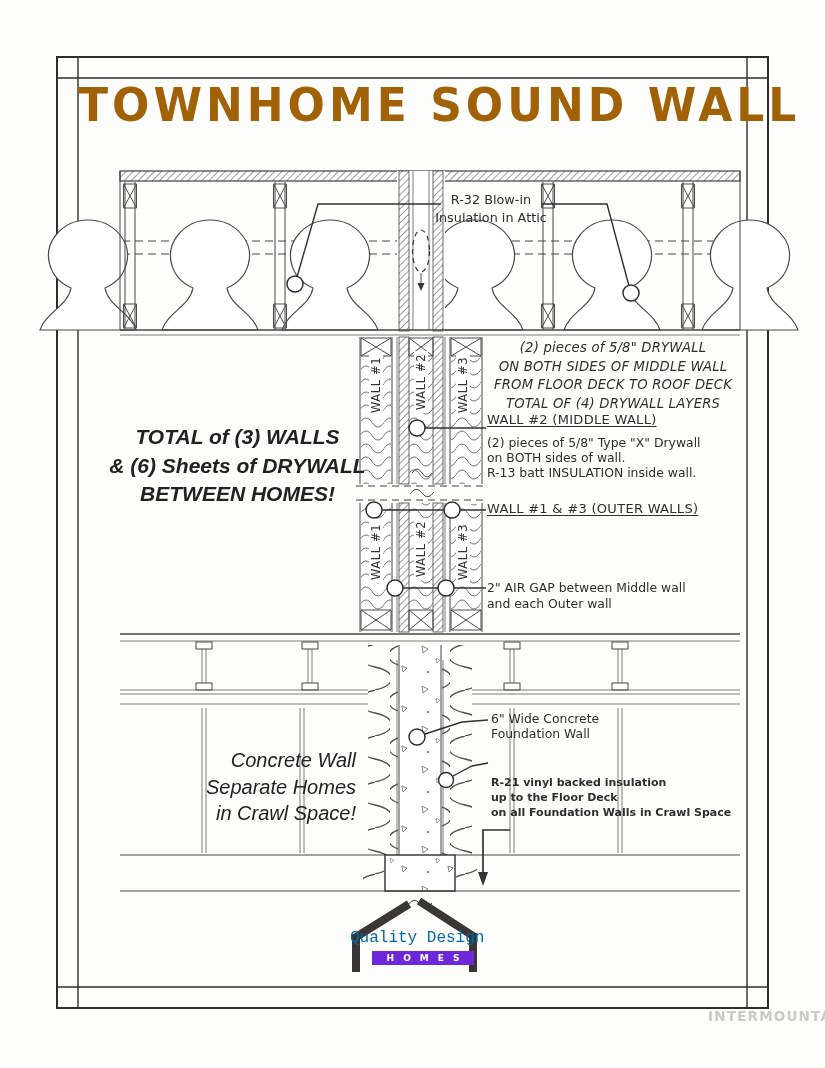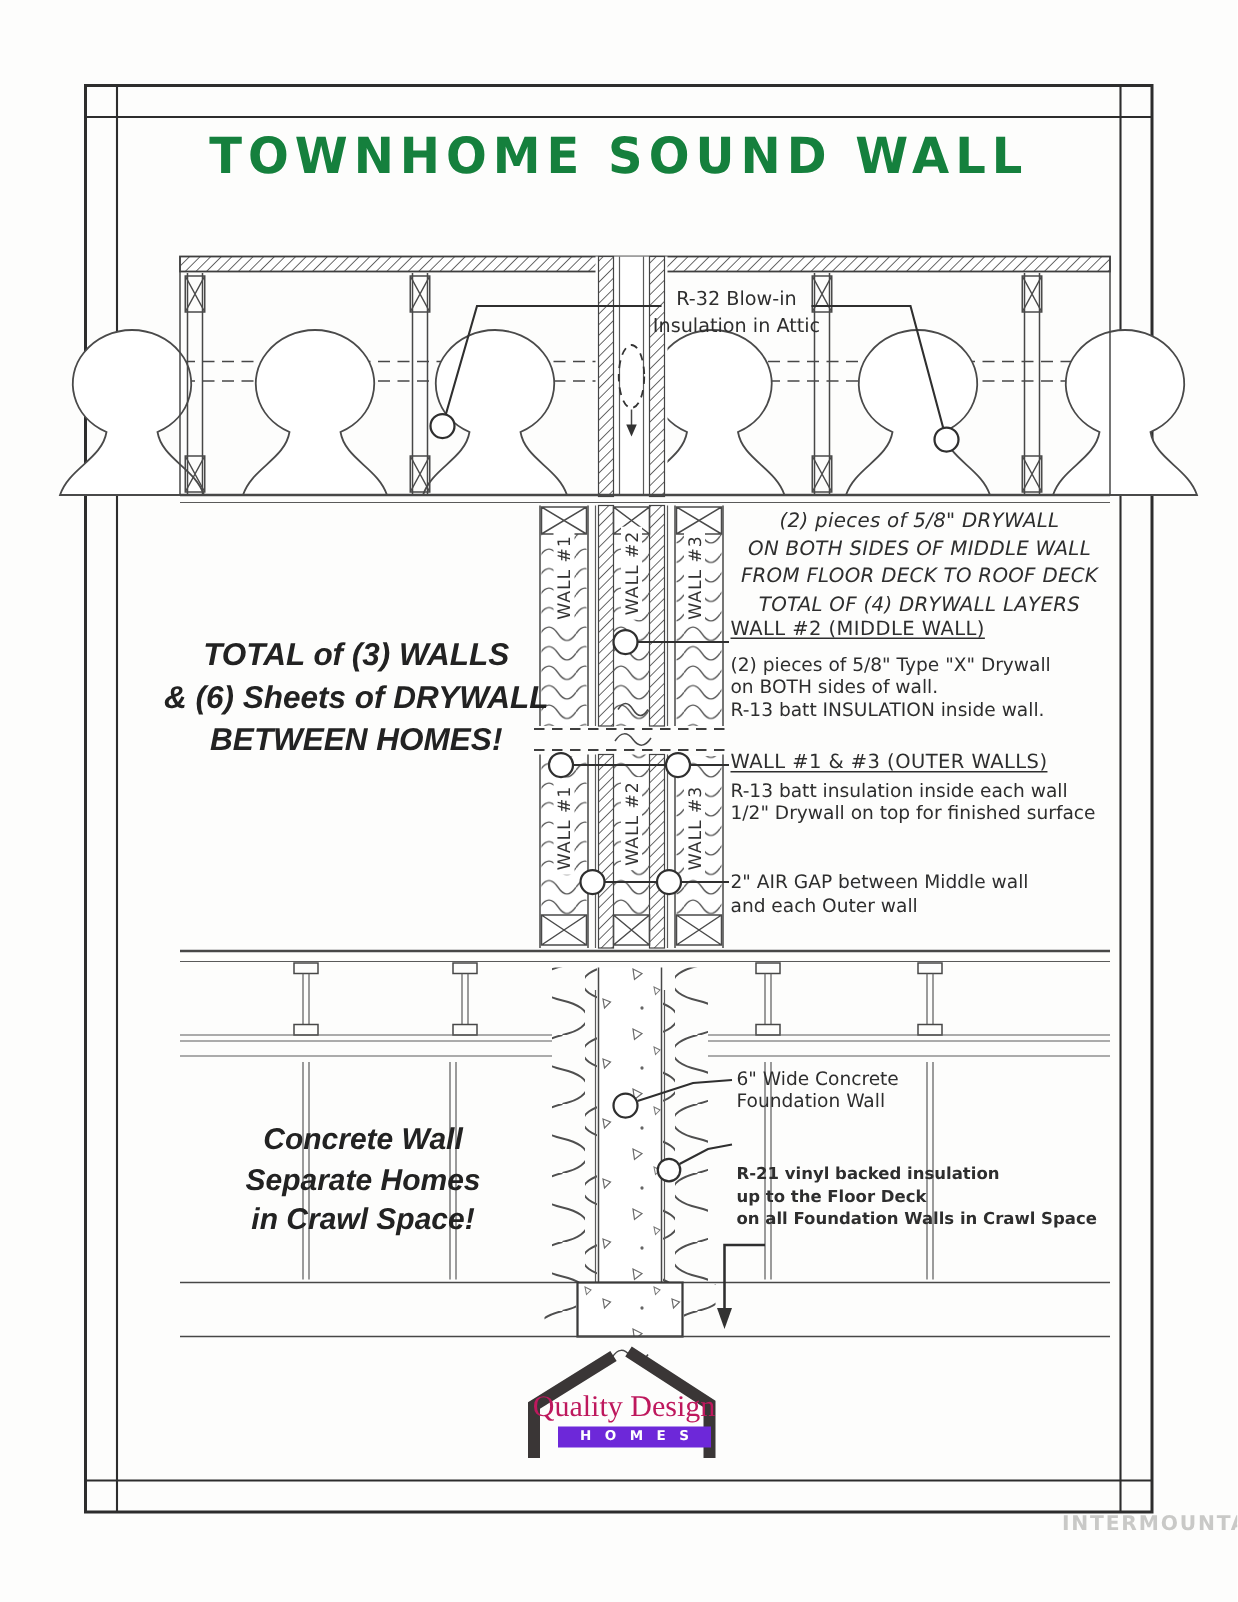--- a/index.html
+++ b/index.html
@@ -1,31 +1,31 @@
 <!DOCTYPE html>
 <html><head>
 <meta charset="utf-8">
 <style>
   html,body{margin:0;padding:0;background:#ffffff;}
   .page{position:relative;width:825px;height:1068px;background:#fdfdfc;overflow:hidden;
         font-family:"DejaVu Sans", sans-serif;color:#2e2e2e;}
   .page svg{position:absolute;left:0;top:0;}
   .txt{position:absolute;white-space:pre-line;line-height:15px;font-size:12.4px;color:#2e2e2e;}
   .center{text-align:center;}
-  .title{font-weight:bold;font-size:32px;letter-spacing:4px;white-space:nowrap;color:#15803d;
+  .title{font-weight:bold;font-size:44px;letter-spacing:4px;white-space:nowrap;color:#a16207;
          transform:scaleY(1.04);}
   .italic-note{font-style:italic;font-size:13.2px;line-height:18.6px;letter-spacing:0.2px;}
   .heading{font-size:13px;text-decoration:underline;text-underline-offset:2px;letter-spacing:0.3px;white-space:nowrap;}
   .big-note{font-family:"Liberation Sans", sans-serif;font-weight:bold;font-style:italic;
             font-size:21px;line-height:28.5px;color:#222;margin-top:20px;}
-  .big-note2{font-family:"Liberation Sans", sans-serif;font-weight:bold;font-style:italic;
-            font-size:20px;line-height:26.5px;color:#222;}
+  .big-note2{font-family:"Liberation Sans", sans-serif;font-weight:normal;font-style:italic;
+            font-size:20px;line-height:26.5px;color:#222;text-align:right;}
   .vlabel{position:absolute;background:#fff;padding:0 3px;font-size:11.5px;letter-spacing:0.6px;
           white-space:nowrap;transform:translate(-50%,-50%) rotate(-90deg);color:#333;}
-  .logo-name{font-family:Liberation Serif, serif;font-size:20px;color:#be185d;white-space:nowrap;}
+  .logo-name{font-family:Liberation Mono, monospace;font-size:16px;color:#0369a1;white-space:nowrap;}
   .homes-bar{position:absolute;left:372px;top:951px;width:102px;height:14px;background:#6d28d9;
              display:flex;align-items:center;justify-content:center;}
   .homes-bar span{color:#fff;font-size:9px;font-weight:bold;letter-spacing:9px;text-indent:9px;line-height:1;}
   .watermark{position:absolute;left:708px;top:1008px;font-size:13.5px;font-weight:600;
              letter-spacing:1.2px;color:#c9c9c7;white-space:nowrap;}
   
   .s{stroke:#474747;fill:none;stroke-width:1;}
   .s2{stroke:#474747;fill:none;stroke-width:1.6;}
   .thin{stroke:#5a5a5a;fill:none;stroke-width:0.8;}
   .dash{stroke:#474747;fill:none;stroke-width:1.1;stroke-dasharray:8 5;}
@@ -283,22 +283,20 @@
 ON BOTH SIDES OF MIDDLE WALL
 FROM FLOOR DECK TO ROOF DECK
 TOTAL OF (4) DRYWALL LAYERS</div>
 
   <div class="txt heading" style="left:487px;top:412px;">WALL #2 (MIDDLE WALL)</div>
   <div class="txt" style="left:487px;top:436px;line-height:14.8px;">(2) pieces of 5/8" Type "X" Drywall
 on BOTH sides of wall.
 R-13 batt INSULATION inside wall.</div>
 
   <div class="txt heading" style="left:487px;top:501px;">WALL #1 &amp; #3 (OUTER WALLS)</div>
-  <div class="txt" style="left:487px;top:520px;line-height:14.8px;">R-13 batt insulation inside each wall
-1/2" Drywall on top for finished surface</div>
 
   <div class="txt" style="left:487px;top:580px;line-height:15.5px;">2" AIR GAP between Middle wall
 and each Outer wall</div>
 
   <div class="txt big-note center" style="left:100px;top:403px;width:275px;">TOTAL of (3) WALLS
 &amp; (6) Sheets of DRYWALL
 BETWEEN HOMES!</div>
 
   <div class="txt big-note2 center" style="left:128px;top:747px;width:228px;">Concrete Wall
 Separate Homes

